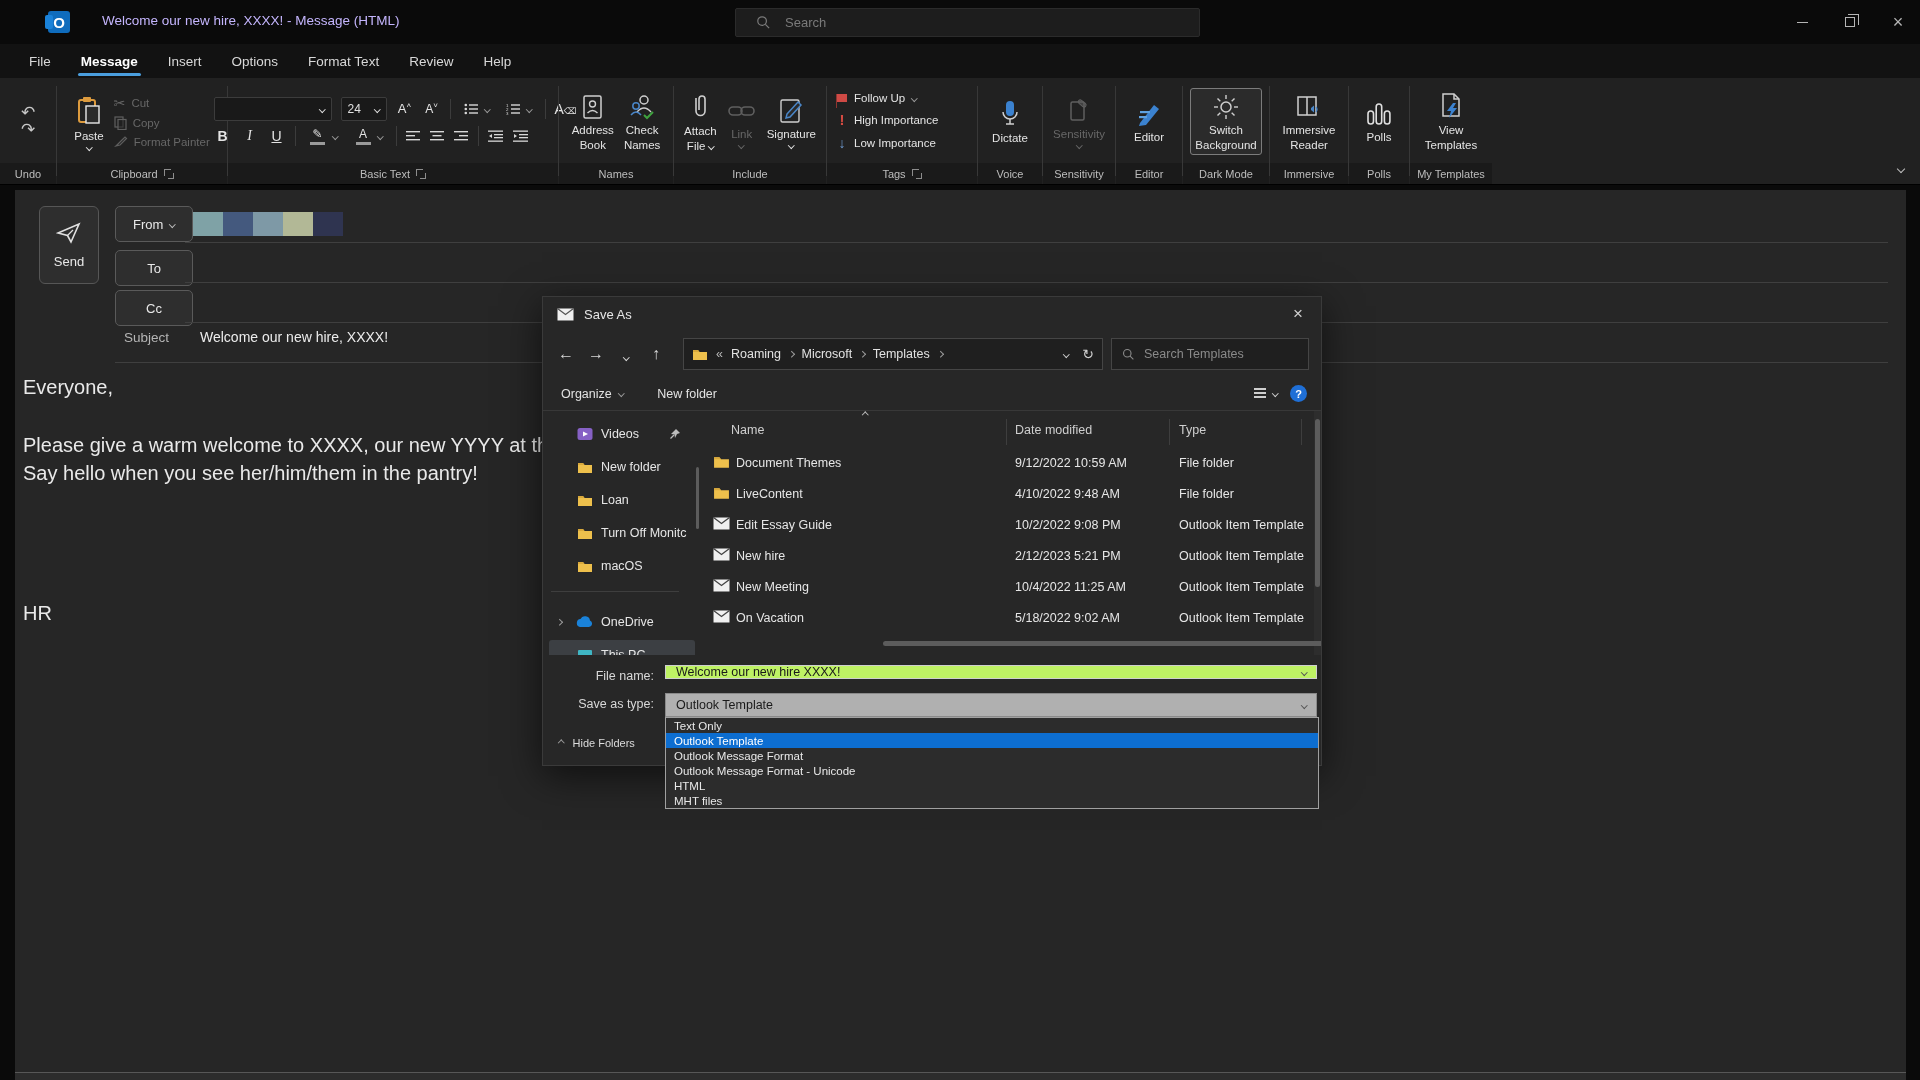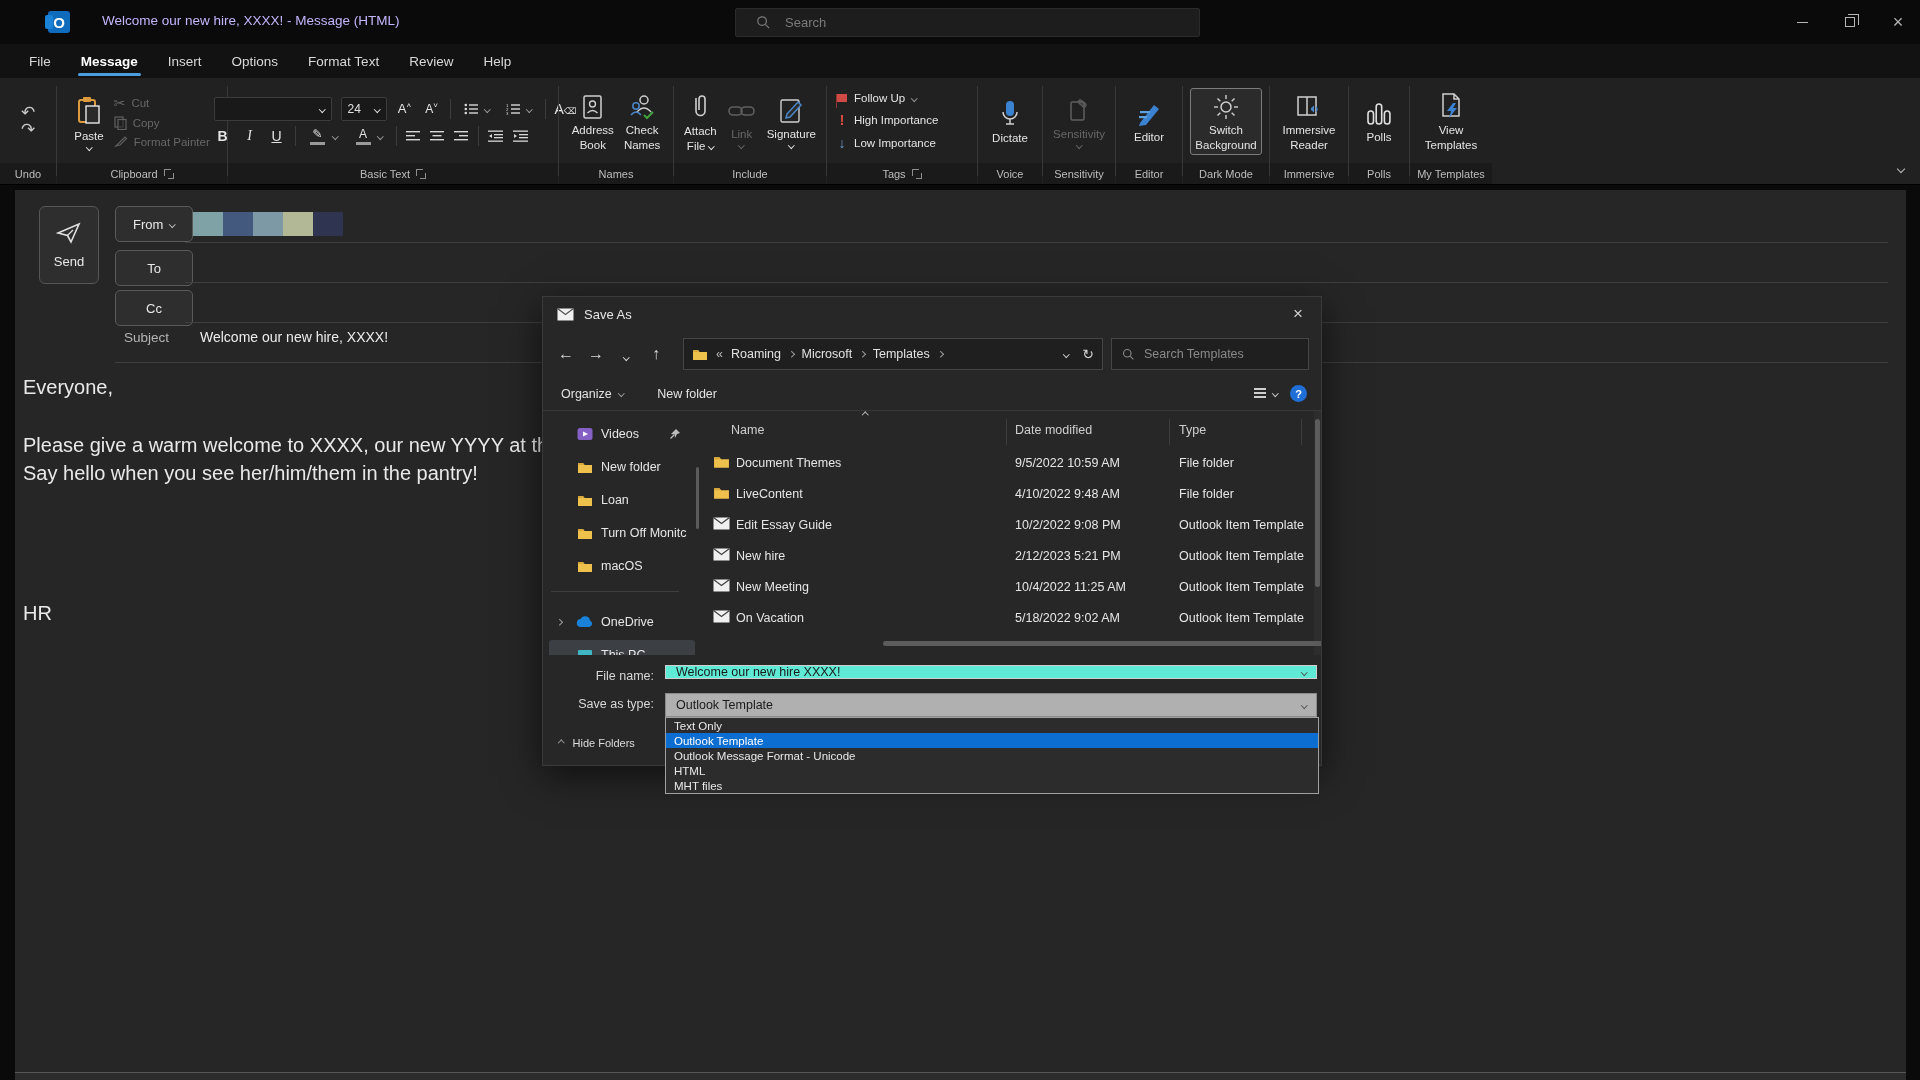--- a/index.html
+++ b/index.html
@@ -99,21 +99,21 @@
   .fl-coldiv { position:absolute; top:2px; width:1px; height:26px; background:#3e3e3e; }
   .sortcaret { position:absolute; left:160px; top:-4px; color:#bdbdbd; }
   .fl-row { position:absolute; left:0; width:600px; height:30px; color:#e6e6e6; font-size:12.5px; }
   .fl-row .cell { position:absolute; top:7px; white-space:nowrap; }
   .fl-row .rowico { position:absolute; left:10px; top:6px; }
   .vscroll { position:absolute; right:2px; top:0; width:7px; height:244px; background:#2d2d2d; }
   .vscroll .thumb { position:absolute; left:1px; top:8px; width:5px; height:168px; background:#5c5c5c; border-radius:3px; }
   .hscroll { position:absolute; left:180px; top:230px; width:490px; height:5px; background:#5c5c5c; border-radius:3px; }
   .fn-row { position:absolute; left:0; width:100%; height:28px; color:#d8d8d8; font-size:12.5px; }
   .fn-label { position:absolute; right:667px; text-align:right; top:6px; }
-  .fn-input { position:absolute; left:122px; top:2px; width:652px; height:14px; background:#5eead4; border:1px solid #cfcfcf; color:#1a1a1a; font-size:12.5px; display:flex; align-items:center; padding:0 10px; justify-content:space-between; }
+  .fn-input { position:absolute; left:122px; top:2px; width:652px; height:14px; background:#bef264; border:1px solid #cfcfcf; color:#1a1a1a; font-size:12.5px; display:flex; align-items:center; padding:0 10px; justify-content:space-between; }
   .st-select { position:absolute; left:122px; top:2px; width:652px; height:24px; background:#b0b0b0; border:1px solid #8a8a8a; color:#1a1a1a; font-size:12.5px; display:flex; align-items:center; padding:0 10px; justify-content:space-between; }
   .dropdown { position:absolute; left:122px; top:420px; width:654px; background:#2c2c2c; border:1px solid #a0a0a0; z-index:30; }
   .dd-item { height:15px; display:flex; align-items:center; padding-left:8px; color:#e8e8e8; font-size:11.5px; white-space:nowrap; }
   .dd-item.selected { background:#0d6ed1; color:#fff; }
   .hidefolders { position:absolute; left:16px; top:440px; display:flex; align-items:center; gap:9px; color:#dcdcdc; font-size:11px; }
 
   .flag { width:10px; height:8px; background:#cf4a45; position:relative; }
   .flag::after { content:""; position:absolute; left:-1.5px; top:0; width:1.5px; height:14px; background:#8d3531; }
   .excl { color:#d64b42; font-weight:bold; font-size:15px; width:10px; text-align:center; }
   .lowarr { color:#6f9bd1; font-weight:bold; font-size:14px; width:10px; text-align:center; }
@@ -728,21 +728,21 @@
           <span class="colname" style="left:476px">Type</span>
           <span class="fl-coldiv" style="left:598px"></span>
         </div>
 
         <div class="fl-row" style="top:38px">
           <svg class="rowico" width="17" height="14" viewBox="0 0 16 13">
               <path d="M1 2 h5 l1.5 2 H15 v8 H1 z" fill="#eec04c"></path>
               <path d="M1 2 h5 l1.5 2 H1 z" fill="#d9a93c"></path>
             </svg>
           <span class="cell" style="left:33px">Document Themes</span>
-          <span class="cell" style="left:312px">9/5/2022 10:59 AM</span>
+          <span class="cell" style="left:312px">9/12/2022 10:59 AM</span>
           <span class="cell" style="left:476px">File folder</span>
         </div>
         <div class="fl-row" style="top:69px">
           <svg class="rowico" width="17" height="14" viewBox="0 0 16 13">
               <path d="M1 2 h5 l1.5 2 H15 v8 H1 z" fill="#eec04c"></path>
               <path d="M1 2 h5 l1.5 2 H1 z" fill="#d9a93c"></path>
             </svg>
           <span class="cell" style="left:33px">LiveContent</span>
           <span class="cell" style="left:312px">4/10/2022 9:48 AM</span>
           <span class="cell" style="left:476px">File folder</span>
@@ -802,20 +802,21 @@
       <span class="fn-label">Save as type:</span>
       <div class="st-select">
         <span>Outlook Template</span>
         <span class="chev down sm" style="color:#555"></span>
       </div>
     </div>
 
     <div class="dropdown">
       <div class="dd-item">Text Only</div>
       <div class="dd-item selected">Outlook Template</div>
+      <div class="dd-item">Outlook Message Format</div>
       <div class="dd-item">Outlook Message Format - Unicode</div>
       <div class="dd-item">HTML</div>
       <div class="dd-item">MHT files</div>
     </div>
 
     <div class="hidefolders">
       <span class="chev up sm" style="color:#9a9a9a"></span>
       <span>Hide Folders</span>
     </div>
   </div>

